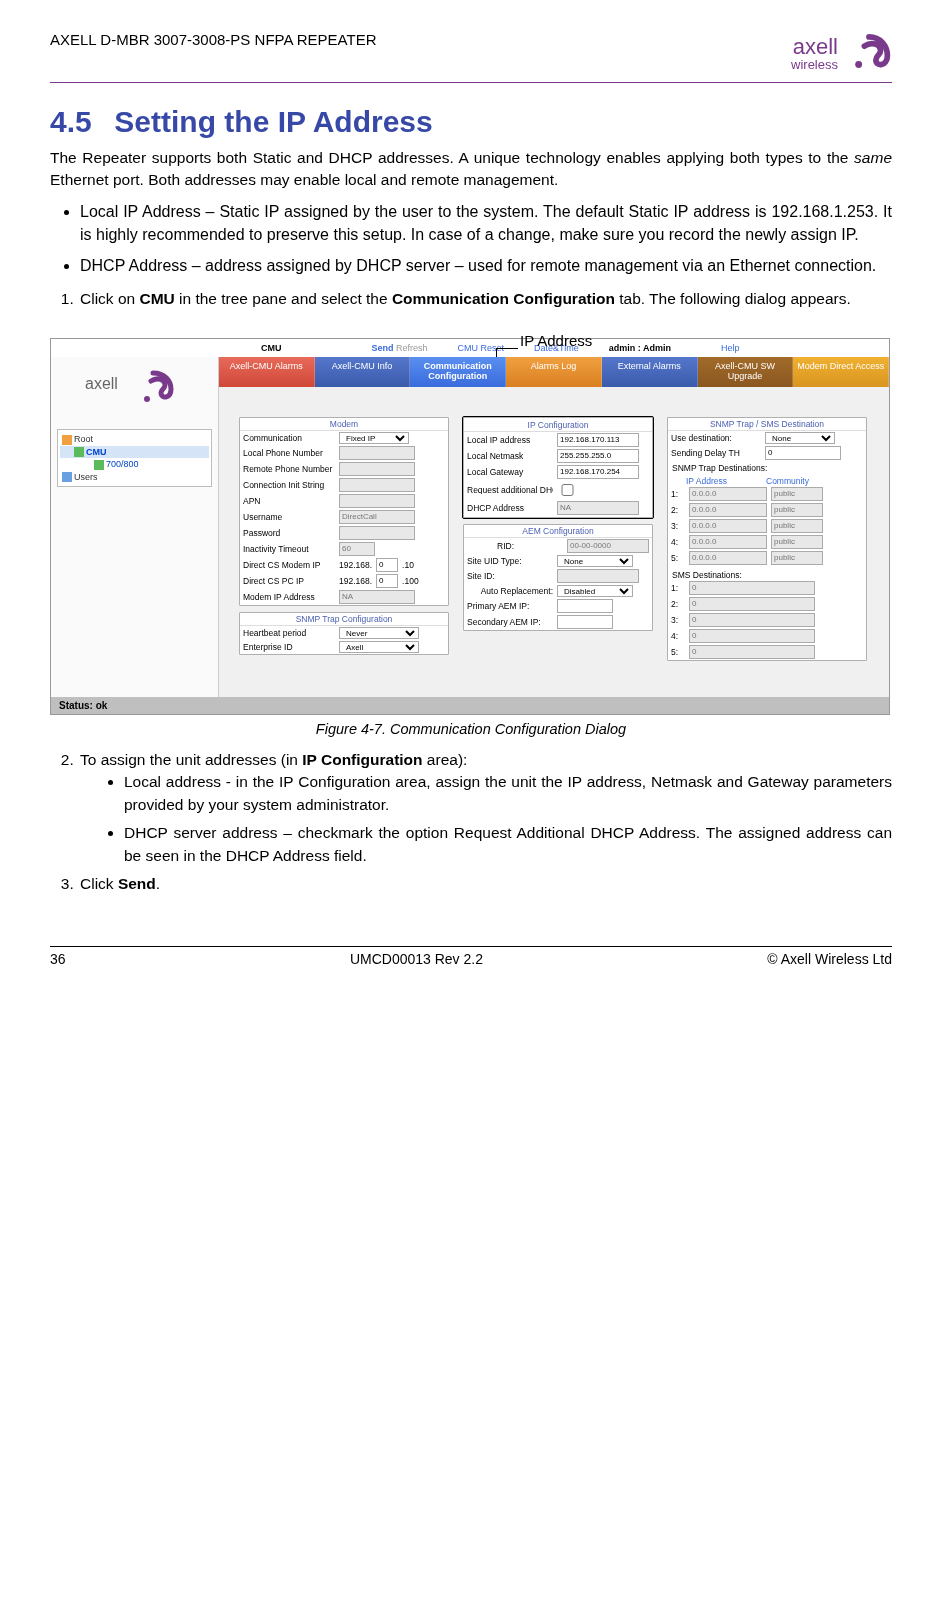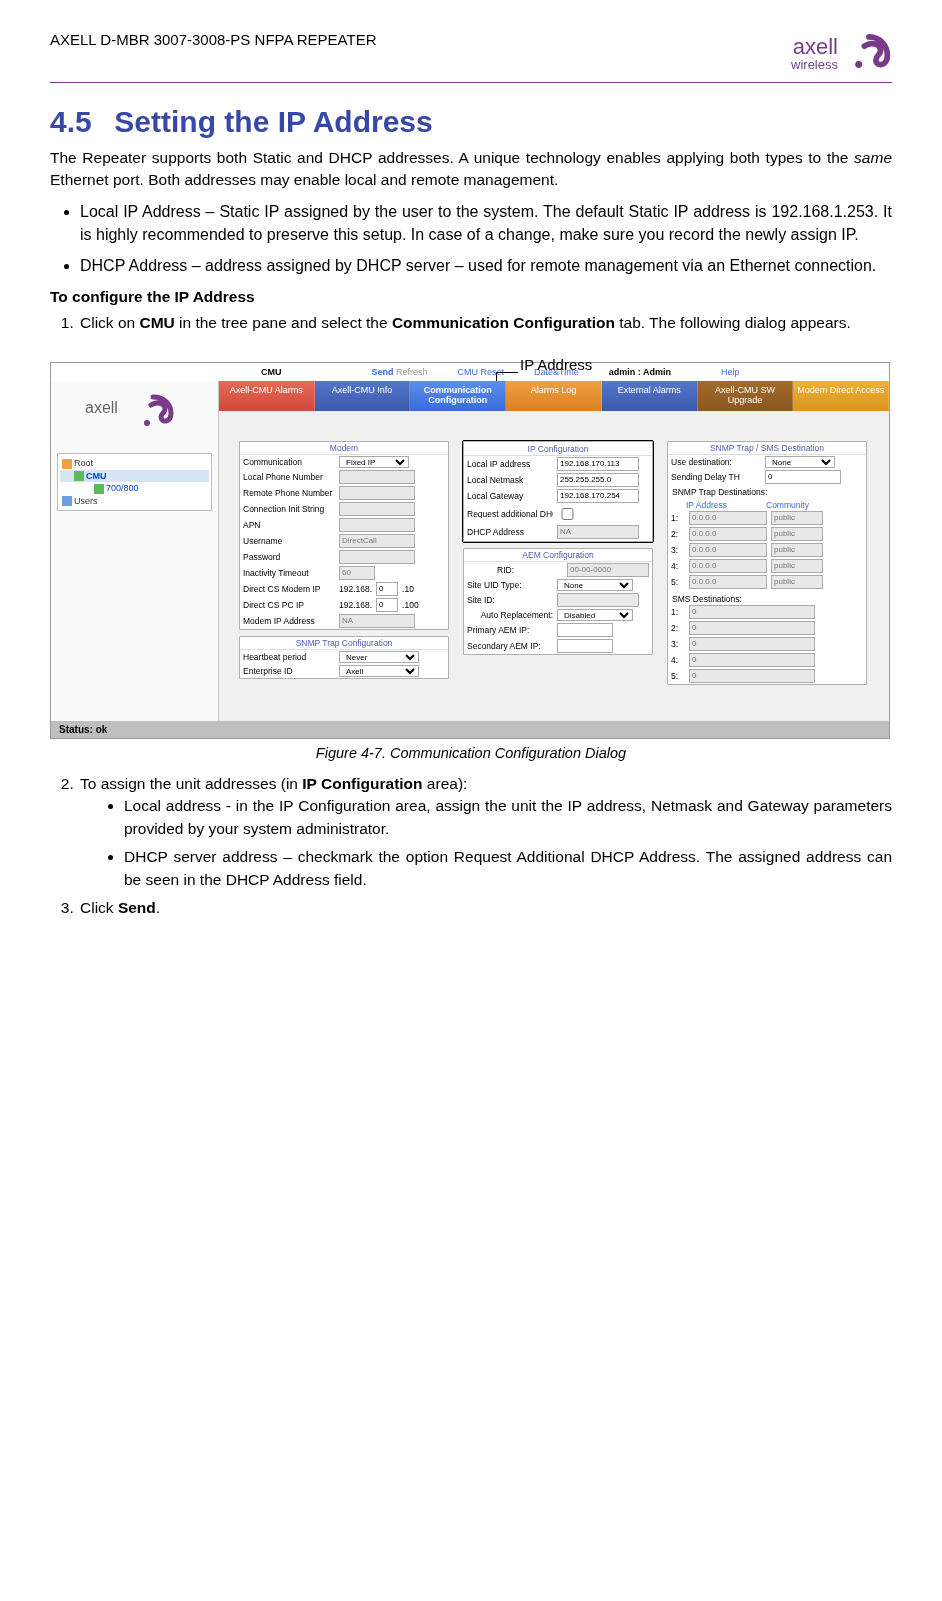--- a/index.html
+++ b/index.html
@@ -274,21 +274,20 @@
 
   <p class="body">
     The Repeater supports both Static and DHCP addresses. A unique technology enables applying both types to the <i>same</i> Ethernet port. Both addresses may enable local and remote management.
   </p>
 
   <ul class="bullets">
     <li>Local IP Address – Static IP assigned by the user to the system. The default Static IP address is 192.168.1.253. It is highly recommended to preserve this setup. In case of a change, make sure you record the newly assign IP.</li>
     <li>DHCP Address – address assigned by DHCP server – used for remote management via an Ethernet connection.</li>
   </ul>
 
-  <div class="subhead">To configure the IP Address</div>
 
   <ol class="steps">
     <li>
       <span>Click on </span><b>CMU</b><span> in the tree pane and select the </span><b>Communication Configuration</b><span> tab. The following dialog appears.</span>
     </li>
   </ol>
 
   <div class="callout-wrap">
     <div class="callout-label">IP Address</div>
     <div class="callout-tick"></div>
@@ -537,14 +536,19 @@
       <ul class="sub-bullets">
         <li>Local address - in the IP Configuration area, assign the unit the IP address, Netmask and Gateway parameters provided by your system administrator.</li>
         <li>DHCP server address – checkmark the option Request Additional DHCP Address. The assigned address can be seen in the DHCP Address field.</li>
       </ul>
     </li>
     <li>
       <span>Click </span><b>Send</b><span>.</span>
     </li>
   </ol>
 
+  <div class="footer">
+    <div>36</div>
+    <div>UMCD00013 Rev 2.2</div>
+    <div>© Axell Wireless Ltd</div>
+  </div>
 
 </div>
 
 </body></html>

